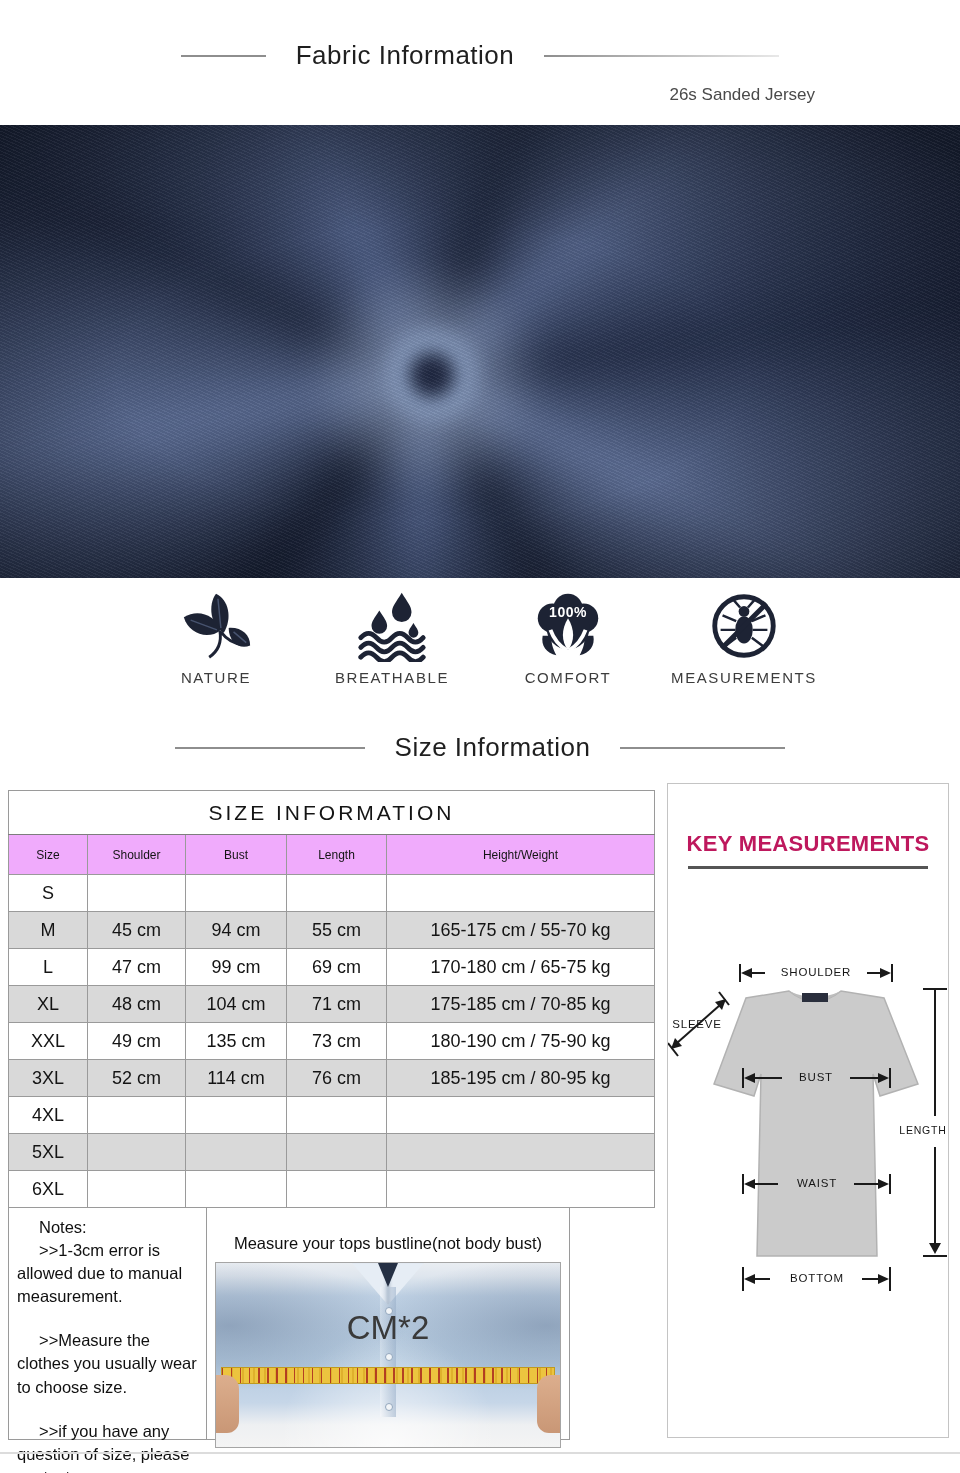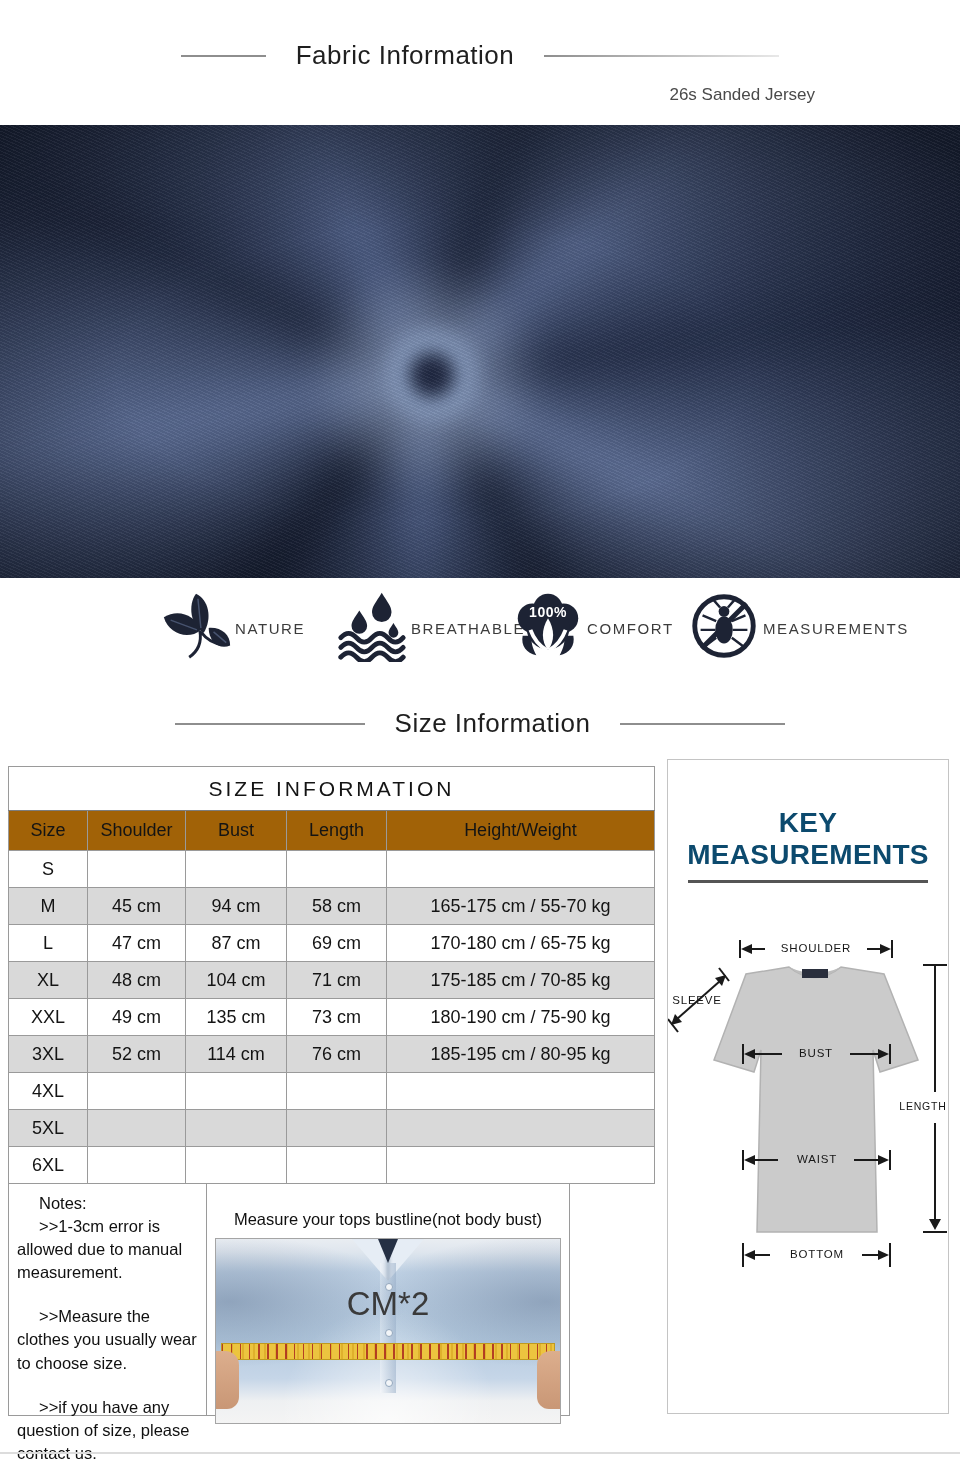--- a/index.html
+++ b/index.html
@@ -32,37 +32,37 @@
     background:radial-gradient(circle at 50% 50%, #1f2740 16%, #8195b8 36%, rgba(129,149,184,0) 64%);}
   .fabric-vignette{position:absolute;inset:0;
     background:
       radial-gradient(ellipse at 45% 55%, rgba(0,0,0,0) 42%, rgba(8,12,24,0.8) 95%),
       linear-gradient(180deg, rgba(90,110,145,0.22), rgba(0,0,0,0) 22%);}
   .fabric-texture{position:absolute;inset:0;
     background:repeating-linear-gradient(24deg, rgba(255,255,255,0.05) 0 1px, rgba(0,0,0,0.05) 1px 3px);}
 
   
   .features{display:flex;justify-content:center;gap:58px;margin-top:10px;}
-  .feature{display:flex;flex-direction:row;align-items:center;width:118px;}
+  .feature{display:flex;flex-direction:column;align-items:center;width:118px;}
   .feature .ficon{height:74px;display:flex;align-items:flex-end;justify-content:center;position:relative;}
   .feature .flabel{margin-top:7px;font-size:15px;letter-spacing:1.6px;color:#3c3c3c;}
   .icn{fill:#1d2334;}
   .icn-stroke{stroke:#1d2334;fill:none;}
   .badge-100{position:absolute;left:0;top:16px;width:100%;text-align:center;
     color:#ffffff;font-size:14px;font-weight:bold;letter-spacing:0.5px;}
 
   
   .main{display:flex;align-items:flex-start;margin:27px 8px 0;gap:13px;}
   .left-col{width:646px;}
 
   table.size-table{width:646px;border-collapse:collapse;table-layout:fixed;font-size:18px;color:#141414;}
   table.size-table td,table.size-table th{border:1px solid #9a9a9a;text-align:center;
     height:36px;padding:0;font-weight:normal;overflow:hidden;white-space:nowrap;}
   tr.t-title td{height:43px;font-size:21px;letter-spacing:3px;border-bottom:1px solid #7d7d7d;}
-  tr.t-head th{background:#a16207;height:39px;font-size:18px;}
+  tr.t-head th{background:#f0abfc;height:39px;font-size:12px;}
   tr.alt{background:#d9d9d9;}
 
   .bottom-box{display:flex;width:562px;border:1px solid #9a9a9a;border-top:none;
     height:232px;box-sizing:border-box;}
   .notes-cell{width:277px;border-right:1px solid #9a9a9a;box-sizing:border-box;
     padding:8px 6px 0 8px;font-size:16.5px;line-height:1.4;color:#101010;}
   .notes-cell .n-title{margin:0;}
   .notes-cell p{margin:0 0 21px;text-indent:22px;}
   .bustline-cell{flex:1;box-sizing:border-box;padding:8px 8px 0;text-align:center;}
   .bl-caption{font-size:16.5px;color:#101010;margin:18px 0 9px;}
@@ -91,21 +91,21 @@
       repeating-linear-gradient(90deg,#ecc43f 0 9px,#dfb02c 9px 11px);}
   .bl-hand{position:absolute;width:26px;height:58px;top:112px;background:linear-gradient(180deg,#dcae8d,#c99776);}
   .bl-hand.left{left:-3px;border-radius:0 14px 12px 0;}
   .bl-hand.right{right:-3px;border-radius:14px 0 0 12px;}
   .bl-cm{position:absolute;top:46px;width:100%;text-align:center;font-size:33px;color:#3a3a3a;}
   .bl-bust{position:absolute;top:126px;width:100%;text-align:center;font-size:27px;color:#1c1c1c;}
 
   
   .key-panel{width:282px;height:655px;box-sizing:border-box;border:1px solid #c4c4c4;
     position:relative;margin-top:-7px;background:#fff;}
-  .key-title{margin-top:47px;text-align:center;font-weight:bold;font-size:28px;color:#0c4a6e;letter-spacing:0.3px;}
+  .key-title{margin-top:47px;text-align:center;font-weight:bold;font-size:22px;color:#be185d;letter-spacing:0.3px;}
   .key-underline{width:240px;height:3px;background:#555555;margin:9px auto 0;}
   .diagram{position:absolute;left:0;top:150px;width:280px;height:500px;}
   .diagram svg{position:absolute;left:0;top:0;}
   .d-label{position:absolute;font-size:11.5px;letter-spacing:0.8px;color:#161616;text-align:center;}
 
   .page-bottom-line{position:absolute;left:0;top:1452px;width:960px;height:2px;background:#dcdcdc;}
 </style>
 </head>
 <body>
 
@@ -219,27 +219,27 @@
         <td>S</td>
             <td></td>
             <td></td>
             <td></td>
             <td></td>
       </tr>
       <tr class="alt">
         <td>M</td>
             <td>45 cm</td>
             <td>94 cm</td>
-            <td>58 cm</td>
+            <td>55 cm</td>
             <td>165-175 cm /  55-70  kg</td>
       </tr>
       <tr>
         <td>L</td>
             <td>47 cm</td>
-            <td>87 cm</td>
+            <td>99 cm</td>
             <td>69 cm</td>
             <td>170-180 cm /  65-75  kg</td>
       </tr>
       <tr class="alt">
         <td>XL</td>
             <td>48 cm</td>
             <td>104 cm</td>
             <td>71 cm</td>
             <td>175-185 cm /  70-85  kg</td>
       </tr>

